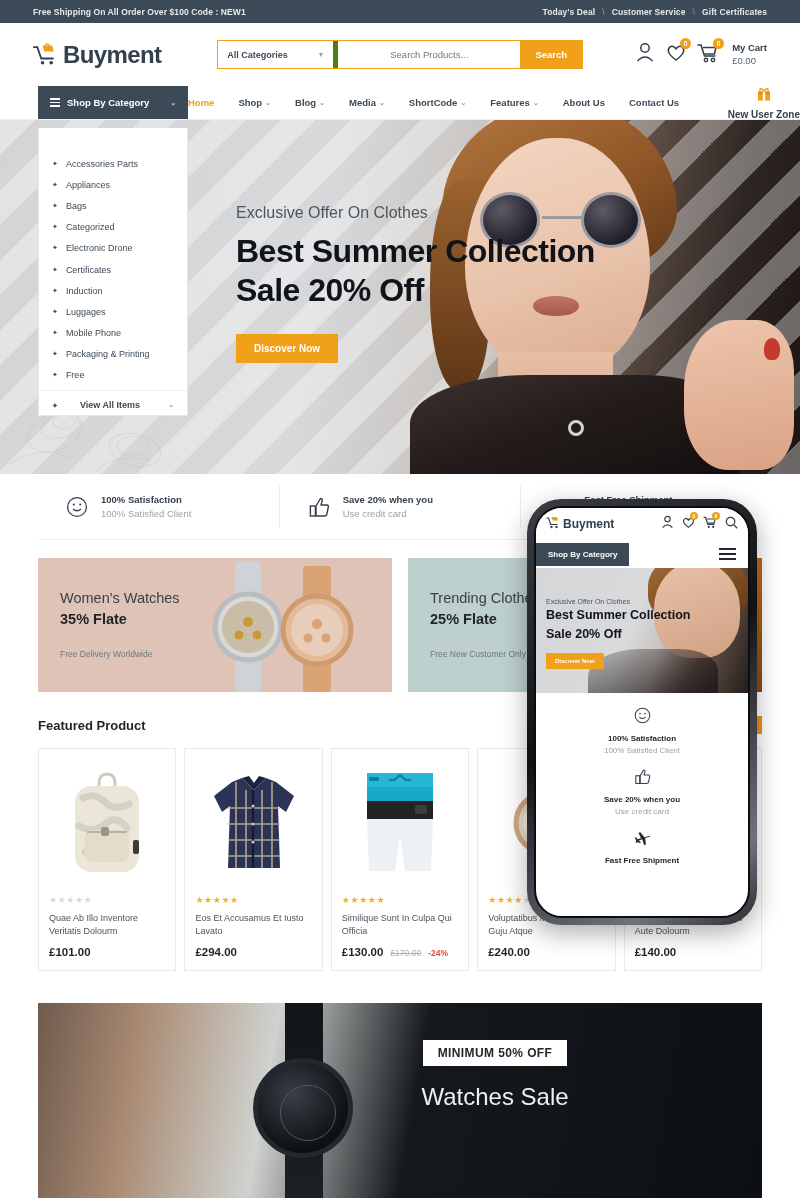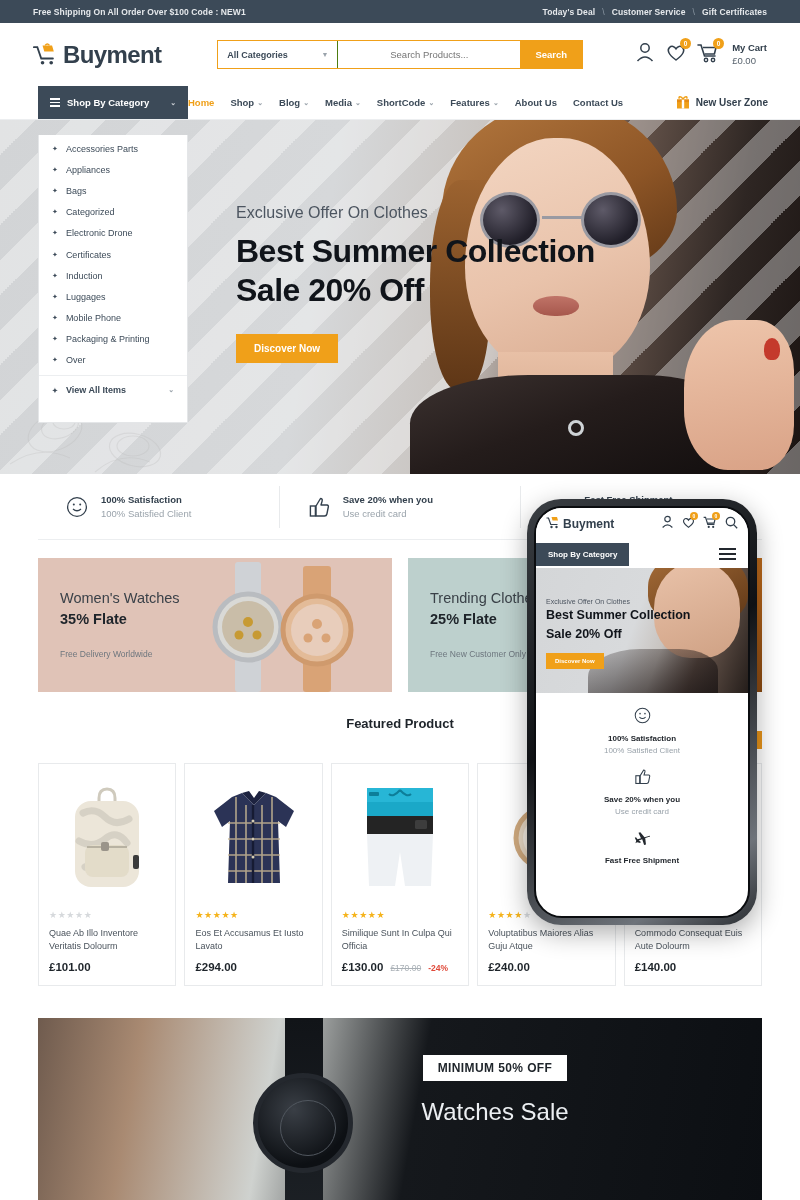--- a/index.html
+++ b/index.html
@@ -30,21 +30,21 @@
   .logo-text { font-size: 24px; font-weight: bold; color: #33404d; letter-spacing: -.6px; }
   .cart-glyph { position: relative; width: 26px; height: 24px; }
 
   .searchwrap {
     display: flex; align-items: stretch; height: 29px; width: 366px;
     border: 1px solid #f0a019; background:#fff; margin-left: 4px;
   }
   .search-cat {
     display: flex; align-items: center; justify-content: space-between;
     width: 120px; padding: 0 9px; font-size: 9px; color: #3c4a58; font-weight:bold;
-    border-right: 1px solid #4d7c0f; cursor: pointer;
+    border-right: 5px solid #4d7c0f; cursor: pointer;
   }
   .caret { font-size: 7px; color: #9aa3ab; }
   .search-input {
     flex: 1; border: none; outline: none; padding: 0 10px;
     font-size: 9.5px; color: #9aa3ab; font-family: "Liberation Sans", sans-serif; text-align: center;
   }
   .search-btn {
     width: 62px; background: #f0a019; color: #fff; border: none;
     font-size: 9.5px; font-weight: bold; cursor: pointer;
     font-family: "Liberation Sans", sans-serif;
@@ -62,42 +62,42 @@
   
   .navbar { height: 34px; display: flex; align-items: stretch; background: #fff;
             border-bottom: 1px solid #eceef0; }
   .shopcat {
     width: 150px; margin-left: 38px; background: #3c4a58; color: #fff;
     display: flex; align-items: center; gap: 7px; padding: 0 12px;
     font-size: 9.5px; font-weight: bold; cursor: pointer;
   }
   .burger { display:flex; flex-direction:column; gap:2px; }
   .burger i { display:block; width:10px; height:1.4px; background:#fff; }
-  .navmenu { display: flex; align-items: center; gap: 16px; }
+  .navmenu { display: flex; align-items: center; gap: 24px; }
   .navitem { font-size: 9.5px; color: #3c4a58; font-weight: bold; cursor: pointer;
              display:flex; align-items:center; gap:3px; }
   .navitem.active { color: #f0a019; }
-  .newuser { margin-left: auto; margin-right: 32px; display:flex; align-items:center;
-             gap:6px; font-size:10px; font-weight:bold; color:#33404d; cursor:pointer; }
+  .newuser { margin-left: auto; display:flex; align-items:center;
+             gap:6px; font-size:10px; font-weight:bold; color:#33404d; cursor:pointer;flex-direction:column; }
 
   
   .herorow { position: relative; height: 354px; background: #ccc; }
   .catpanel {
-    position: absolute; left: 38px; top: 15px; width: 150px; height: 288px;
+    position: absolute; left: 38px; top: 8px; width: 150px; height: 288px;
     background: #fff; border: 1px solid #e4e6e8; border-top: none; z-index: 5;
-    padding: 3px 0;
+    padding: 25px 0;
   }
   .catitem {
     display:flex; align-items:center; gap:8px; padding: 5.6px 13px;
     font-size: 9px; color: #3c4a58; cursor: pointer; position: relative;
   }
   .catitem .dot { color:#3c4a58; font-size:7px; }
   .catitem.last { border-top: 1px solid #eceef0; margin-top: 4px; padding-top: 9px;
                   font-weight: bold; justify-content: space-between; }
-  .catitem.last .lbl { display:flex; align-items:flex-end; gap:8px; }
+  .catitem.last .lbl { display:flex; align-items:flex-end; gap:22px; }
 
   .hero {
     position: absolute; left: 0; top: 0; right: 0; height: 354px;
     background:
       linear-gradient(135deg, rgba(255,255,255,.35) 25%, transparent 25%, transparent 50%, rgba(255,255,255,.35) 50%, rgba(255,255,255,.35) 75%, transparent 75%),
       linear-gradient(100deg, #d2d4d6 0%, #d6d8da 40%, #c9c4c0 58%, #6d5a50 72%, #2e2623 88%, #1b1412 100%);
     background-size: 70px 70px, 100% 100%;
   }
   .hero-photo {
     position:absolute; right:0; top:0; width: 430px; height:354px; overflow:hidden;
@@ -171,21 +171,21 @@
   .promo.a { background: #e0c3b7; }
   .promo.b { background: #bdd0cd; }
   .promo-t { font-size: 14.5px; color: #3a4148; }
   .promo-st { font-size: 14.5px; font-weight: bold; color: #1e242a; margin-top: 5px; }
   .promo-note { font-size: 8.5px; color: #6d767e; margin-top: 22px; }
   .watch-a { position:absolute; right: 10px; top: 4px; width: 175px; height: 130px; }
   .watch-b { position:absolute; right: 0px; top: 0px; width: 150px; height: 134px;
              background: linear-gradient(135deg,#d98b2a,#b8661a 60%,#8a4a12); }
 
   
-  .feat-head { margin: 24px 38px 0; display:flex; align-items:center;flex-direction:column; }
+  .feat-head { margin: 24px 38px 0; display:flex; align-items:center; }
   .feat-title { font-size: 13px; font-weight: bold; color: #1e242a; }
   .feat-next {
     margin-left:auto; width: 18px; height: 18px; background:#e8941a; color:#fff;
     display:flex; align-items:center; justify-content:center; font-size:10px; cursor:pointer;
   }
   .prodgrid { display:flex; gap: 8px; margin: 14px 38px 0; }
   .pcard { flex:1; border: 1px solid #e8eaec; background:#fff; padding: 10px 10px 12px; }
   .pimg { height: 128px; display:flex; align-items:center; justify-content:center; }
   .stars { font-size: 9px; letter-spacing: .6px; margin-top: 8px; }
   .st-on { color: #f5b31b; } .st-off { color: #d6d9dc; }
@@ -445,21 +445,21 @@
       <div class="catitem">
           <span class="dot">✦</span>
           <span>Mobile Phone</span>
         </div>
       <div class="catitem">
           <span class="dot">✦</span>
           <span>Packaging &amp; Printing</span>
         </div>
       <div class="catitem">
           <span class="dot">✦</span>
-          <span>Over</span>
+          <span>Free</span>
         </div>
       <div class="catitem last">
         <span class="lbl">
             <span class="dot">✦</span>
             <span>View All Items</span>
           </span>
         <span class="caret">⌄</span>
       </div>
     </div>
   </div>

